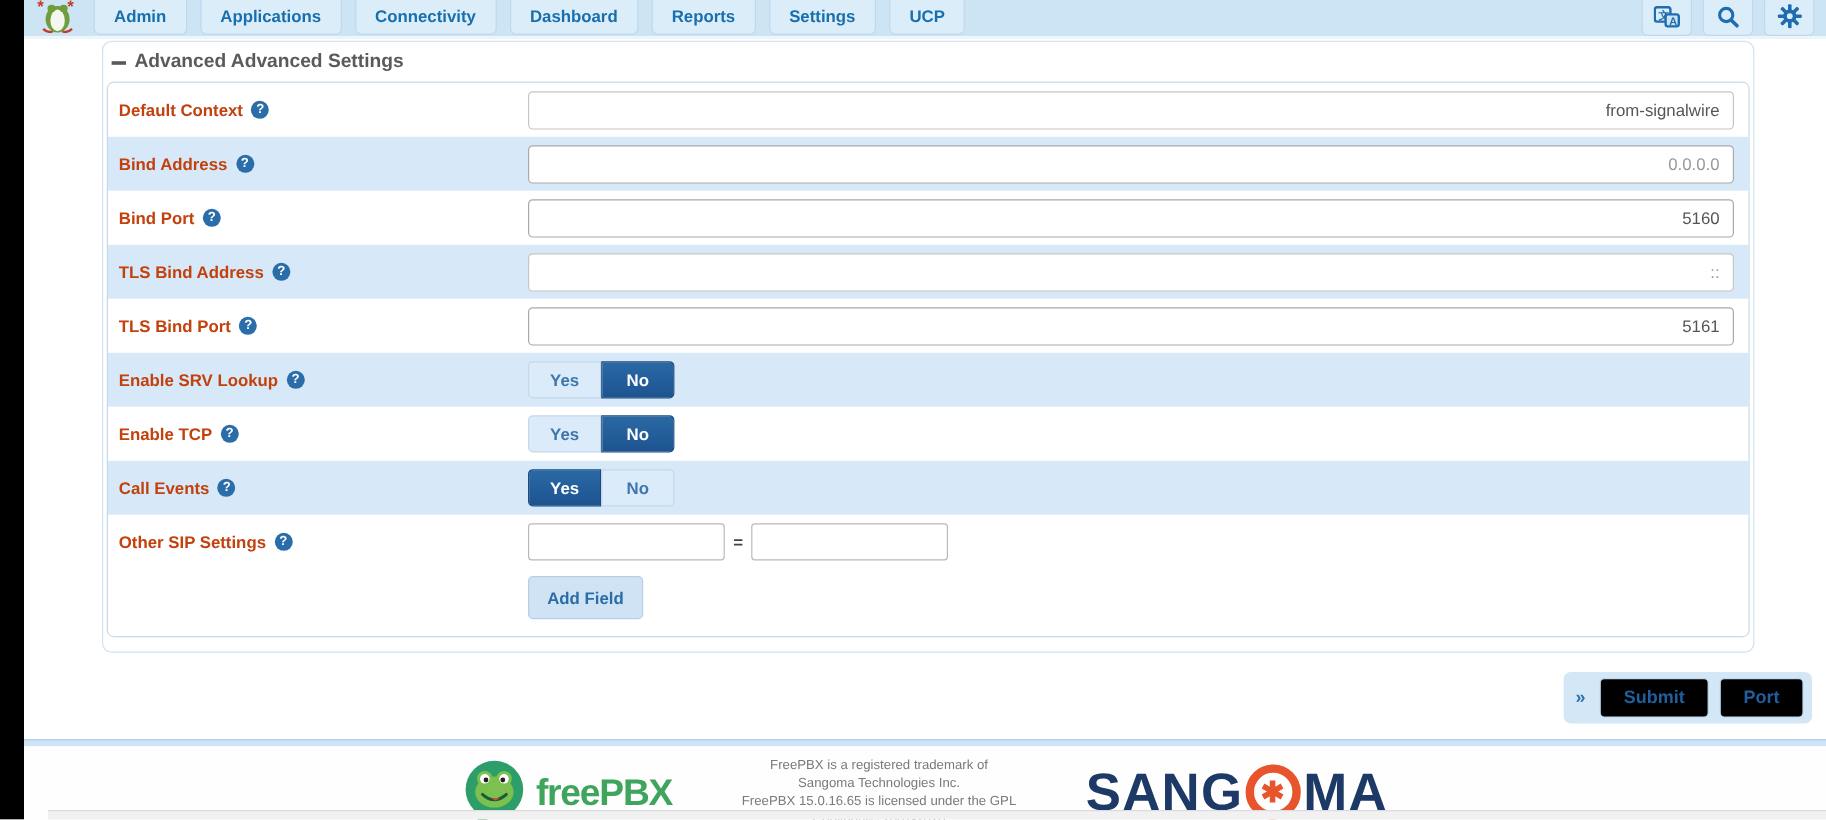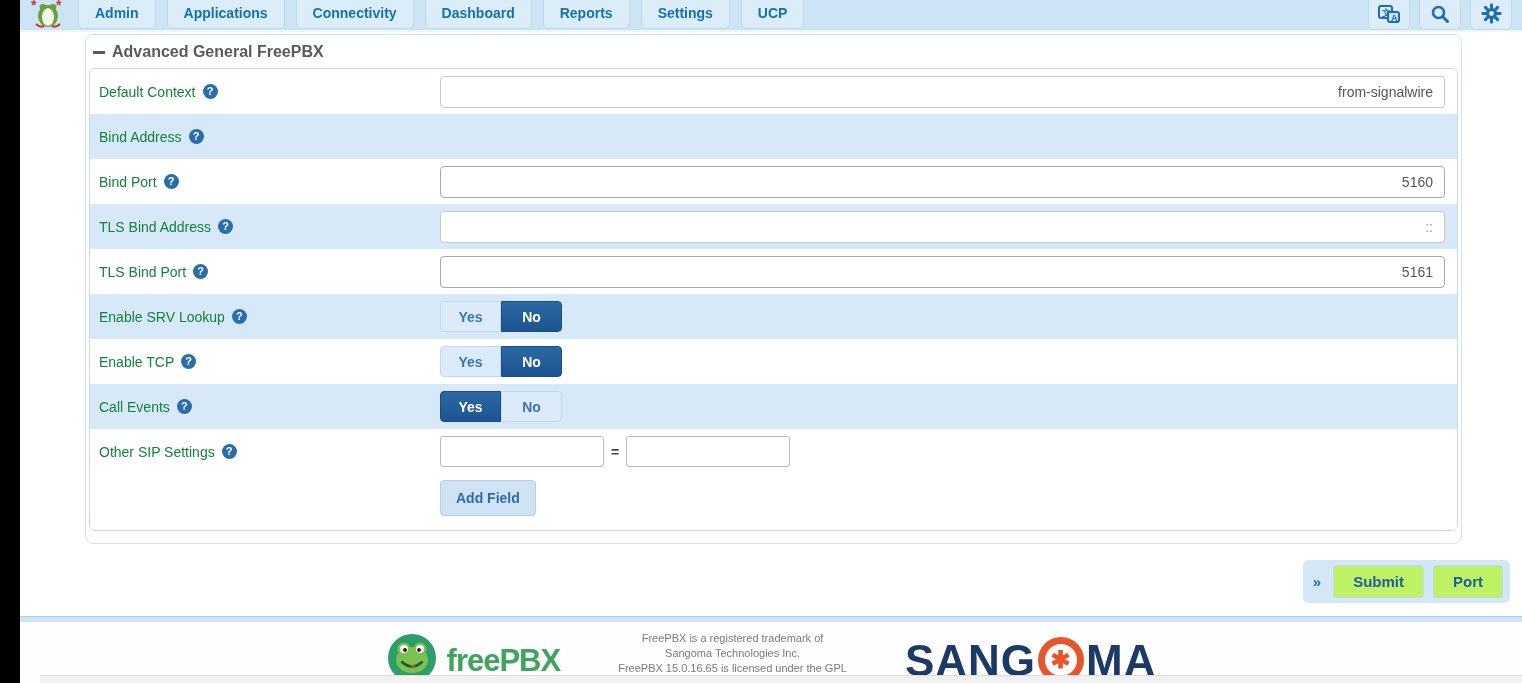--- a/index.html
+++ b/index.html
@@ -39,21 +39,21 @@
     padding:5px 3px 12px 3px; background:#fff;
   }
   .panel-header { display:flex; align-items:center; padding:3px 0 7px 4px; cursor:pointer; }
   .collapse-icon { width:12px; height:3px; background:#5a5a5a; margin-right:7px; }
   .panel-title { color:#5a5a5a; font-weight:bold; font-size:16px; }
   .rows-box { border:1px solid #c5d9e8; border-radius:6px; overflow:hidden; background:#fff; }
 
   .row { display:flex; align-items:center; min-height:45px; background:#fff; }
   .row.alt { background:#d7e9f9; }
   .label-cell { width:350px; flex:0 0 350px; padding-left:9px; display:flex; align-items:center; gap:7px; }
-  .label-text { font-weight:normal; font-size:14px; color:#15803d; }
+  .label-text { font-weight:bold; font-size:14px; color:#c2410c; }
   .help-icon {
     width:15px; height:15px; border-radius:50%; background:#2a6da8; color:#fff;
     font-size:11px; font-weight:bold; display:inline-flex; align-items:center;
     justify-content:center; line-height:1; cursor:pointer; flex:0 0 auto;
   }
   .control-cell { flex:1; padding-right:12px; display:flex; align-items:center; }
 
   .text-input {
     width:100%; height:32px; border:1px solid #a9a9a9; border-radius:4px;
     padding:0 11px; font-size:14px; color:#555; background:#fff;
@@ -89,21 +89,21 @@
   }
 
   
   .submit-bar { display:flex; justify-content:flex-end; margin:16px 12px 0 0; }
   .submit-box {
     background:#d4e7f7; border-radius:6px; padding:5px 7px;
     display:flex; align-items:center; gap:9px;
   }
   .chevron { color:#2a6da8; font-weight:bold; font-size:15px; padding:0 3px; cursor:pointer; }
   .btn-light {
-    background:#bef264; border:1px solid #bfd9ee; border-radius:4px;
+    background:#000000; border:1px solid #bfd9ee; border-radius:4px;
     color:#1f5f9e; font-weight:bold; font-size:15px; padding:7px 19px; cursor:pointer;
     font-family:"Liberation Sans", sans-serif;
   }
 
   
   .footer-divider { margin-top:13px; height:6px; background:#cfe4f6; border-top:1px solid #aacdea; }
   .footer { height:78px; display:flex; align-items:center; justify-content:center; gap:58px; background:#fefefe; }
   .freepbx-logo { display:flex; align-items:center; gap:9px; }
   .freepbx-text { font-size:31px; font-weight:bold; color:#3fa45c; letter-spacing:-1px; }
   .legal { text-align:center; color:#7a7a7a; font-size:11px; line-height:1.35; }
@@ -170,39 +170,42 @@
           </g>
           <circle cx="10.5" cy="10.5" r="2.4" fill="#dcedfa"></circle>
         </svg>
       </div>
     </div>
   </div>
 
   <div class="outer-panel">
     <div class="panel-header">
       <span class="collapse-icon"></span>
-      <span class="panel-title">Advanced General FreePBX</span>
+      <span class="panel-title">Advanced Advanced Settings</span>
     </div>
 
     <div class="rows-box">
 
       <div class="row">
         <div class="label-cell">
           <span class="label-text">Default Context</span>
           <span class="help-icon">?</span>
         </div>
         <div class="control-cell">
           <input class="text-input light" type="text" value="from-signalwire" style="">
         </div>
       </div>
 
       <div class="row alt">
         <div class="label-cell">
           <span class="label-text">Bind Address</span>
           <span class="help-icon">?</span>
+        </div>
+        <div class="control-cell">
+          <input class="text-input" type="text" placeholder="0.0.0.0" style="">
         </div>
       </div>
 
       <div class="row">
         <div class="label-cell">
           <span class="label-text">Bind Port</span>
           <span class="help-icon">?</span>
         </div>
         <div class="control-cell">
           <input class="text-input" type="text" value="5160" style="">

